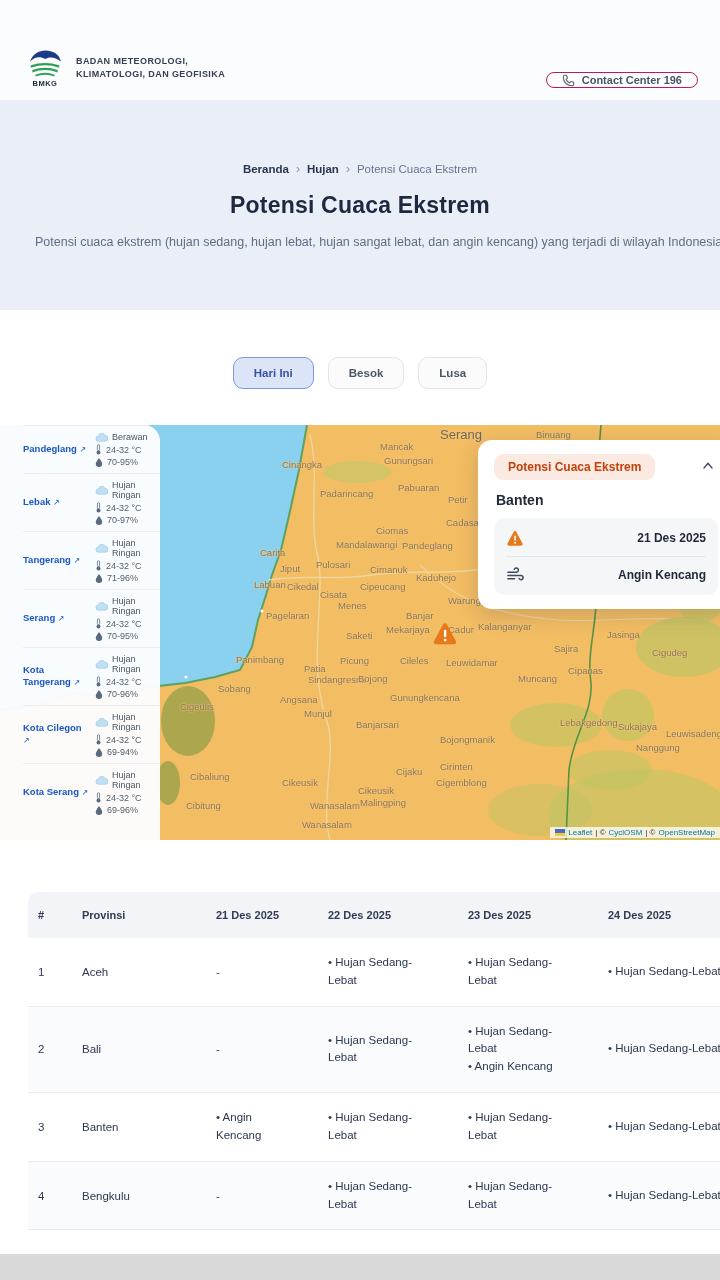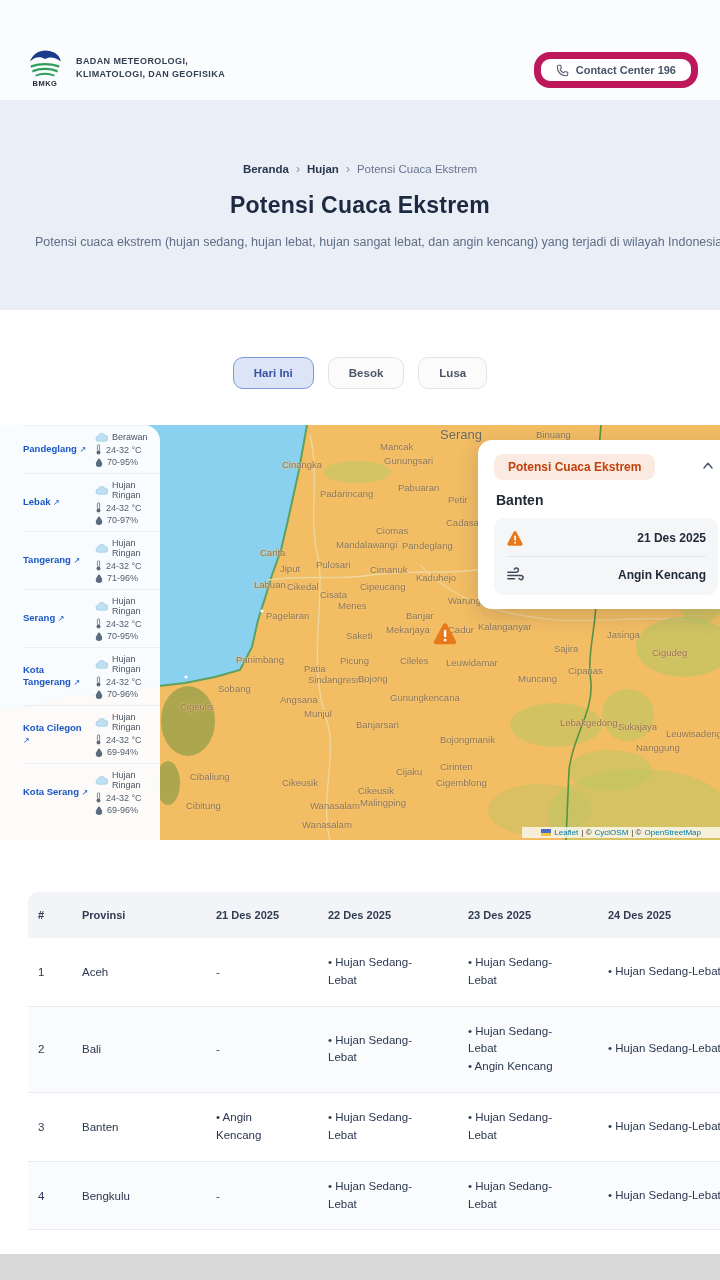--- a/index.html
+++ b/index.html
@@ -5,21 +5,21 @@
   * { margin:0; padding:0; box-sizing:border-box; }
   html,body { width:720px; height:1280px; background:#d9d9d9; font-family:"Liberation Sans", sans-serif; overflow:hidden; }
   .page { position:relative; width:720px; height:1254px; background:#ffffff; overflow:hidden; }
 
   
   .header { position:absolute; top:0; left:0; right:0; height:100px; background:#fbfcfd; display:flex; align-items:flex-end; justify-content:space-between; padding:0 22px 12px 24px; }
   .brand { display:flex; align-items:center; gap:10px; }
   .logo-stack { display:flex; flex-direction:column; align-items:center; width:42px; }
   .logo-stack .bmkg-txt { font-size:7.5px; font-weight:700; color:#1f2937; letter-spacing:.5px; margin-top:1px; }
   .brand-lines { font-size:9px; font-weight:700; color:#333f52; letter-spacing:.4px; line-height:1.5; }
-  .contact-btn { display:flex; align-items:center; gap:7px; height:36px; padding:0 15px; border:7px solid #be185d; border-radius:16px; background:#ffffff; font-size:11px; font-weight:600; color:#475569; cursor:pointer; }
+  .contact-btn { display:flex; align-items:center; gap:7px; height:16px; padding:0 15px; border:1px solid #be185d; border-radius:16px; background:#ffffff; font-size:11px; font-weight:600; color:#475569; cursor:pointer; }
 
   
   .hero { position:absolute; top:100px; left:0; right:0; height:210px; background:#e9eef7; overflow:hidden; }
   .breadcrumb { margin-top:62px; display:flex; justify-content:center; align-items:center; gap:7px; font-size:11.5px; }
   .crumb { color:#2a3650; font-weight:700; text-decoration:none; cursor:pointer; }
   .crumb-sep { color:#8a94a6; font-size:12px; }
   .crumb-current { color:#68758f; font-weight:500; }
   .hero-title { margin-top:16px; text-align:center; font-size:23px; font-weight:700; color:#1d2940; letter-spacing:.2px; }
   .hero-desc { margin-top:16px; padding-left:35px; font-size:12.5px; color:#5f6e86; white-space:nowrap; }
 
@@ -50,21 +50,21 @@
   .popup-top { display:flex; justify-content:space-between; align-items:center; }
   .popup-badge { background:#fbeae1; color:#c2410c; font-size:12px; font-weight:600; padding:6px 14px; border-radius:9px; }
   .popup-region { margin:12px 0 0 2px; font-size:14px; font-weight:700; color:#212a38; }
   .popup-box { margin-top:10px; background:#f5f6f8; border-radius:10px; padding:2px 12px; }
   .popup-row { display:flex; justify-content:space-between; align-items:center; height:36px; }
   .popup-row .val { font-size:12px; font-weight:700; color:#1f2937; }
   .popup-div { height:1px; background:#e4e6eb; }
   .chev-btn { background:none; border:none; cursor:pointer; padding:2px; }
 
   
-  .attrib { position:absolute; right:0; bottom:2px; z-index:6; background:rgba(255,255,255,.75); padding:1px 19px; font-size:8px; color:#333; display:flex; align-items:center; gap:3px; white-space:nowrap; }
+  .attrib { position:absolute; right:0; bottom:2px; z-index:6; background:rgba(255,255,255,.75); padding:1px 5px; font-size:8px; color:#333; display:flex; align-items:center; gap:3px; white-space:nowrap; }
   .attrib .lnk { color:#0078a8; cursor:pointer; }
   .ua-flag { display:inline-block; width:10px; height:7px; background:linear-gradient(#4a6cc3 50%, #f0c93d 50%); }
 
   
   .section-table { position:absolute; top:866px; left:28px; right:0; }
   .sec-title { font-size:15.5px; font-weight:700; color:#15233f; }
   .table-wrap { margin-top:26px; overflow:hidden; border-top-left-radius:10px; }
   table.fx { border-collapse:collapse; width:760px; table-layout:fixed; }
   table.fx thead th { background:#f3f4f8; font-size:11px; font-weight:600; color:#2f3c52; text-align:left; padding:17px 10px; }
   table.fx tbody td { font-size:11.5px; color:#2b3850; padding:16px 24px 16px 10px; vertical-align:middle; border-bottom:1px solid #e9ebf1; }

